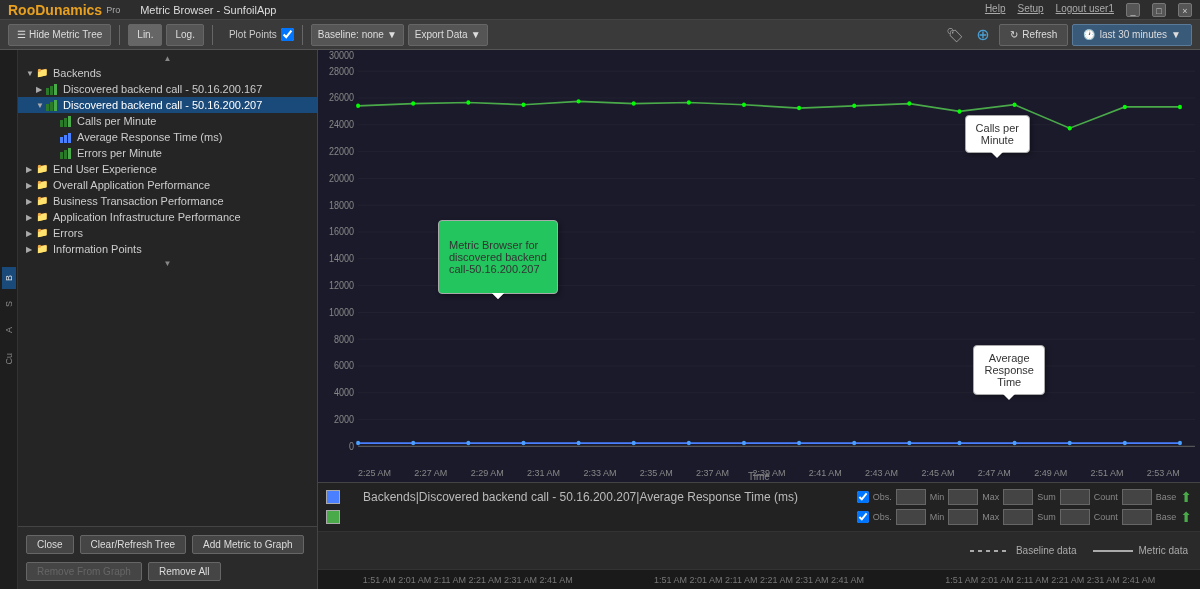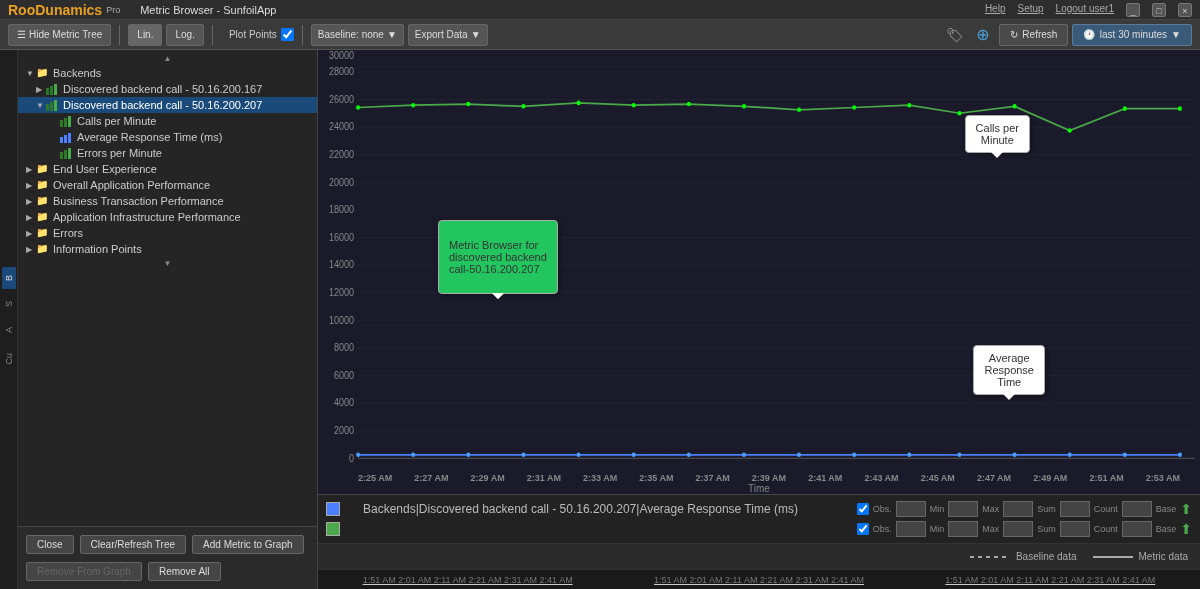--- a/index.html
+++ b/index.html
@@ -66,25 +66,25 @@
     .legend-row { display: flex; align-items: center; gap: 6px; padding: 2px 0; }
     .legend-color { width: 14px; height: 14px; border: 1px solid #aaa; flex-shrink: 0; }
     .legend-label { color: #bbb; font-size: 12px; flex: 1; margin-left: 17px; }
     .legend-controls { display: flex; align-items: center; gap: 4px; margin-left: auto; }
     .legend-checkbox { width: 12px; height: 12px; }
     .legend-input { width: 30px; height: 16px; background: #444; border: 1px solid #666; color: #ccc; font-size: 9px; text-align: center; }
     .legend-ctrl-label { color: #888; font-size: 9px; }
     .legend-icon { color: #4aaa4a; font-size: 14px; cursor: pointer; }
 
     
-    .time-bars { background: #1a1a1a; height: 20px; display: flex; align-items: center; justify-content: space-around; border-top: 1px solid #333; padding: 0 4px; text-decoration: underline; }
+    .time-bars { background: #1a1a1a; height: 20px; display: flex; align-items: center; justify-content: space-around; border-top: 1px solid #333; padding: 0 4px; }
     .time-bar-item { color: #777; font-size: 9px; }
 
     
-    .baseline-footer { background: #2a2a2a; height: 26px; display: flex; align-items: center; justify-content: flex-end; padding: 0 12px; border-top: 1px solid #333; gap: 16px; }
+    .baseline-footer { background: #2a2a2a; height: 38px; display: flex; align-items: center; justify-content: flex-end; padding: 0 12px; border-top: 1px solid #333; gap: 16px; }
     .baseline-legend { display: flex; align-items: center; gap: 6px; }
     .baseline-line-dashed { width: 40px; height: 2px; background: repeating-linear-gradient(90deg, #aaa 0, #aaa 4px, transparent 4px, transparent 8px); }
     .baseline-line-solid { width: 40px; height: 2px; background: #aaa; }
     .baseline-text { color: #aaa; font-size: 10px; }
 
     
     .tree-container::-webkit-scrollbar { width: 8px; }
     .tree-container::-webkit-scrollbar-track { background: #222; }
     .tree-container::-webkit-scrollbar-thumb { background: #555; border-radius: 4px; }
 
@@ -371,21 +371,21 @@
           <circle cx="640" cy="352" r="2"></circle>
           <circle cx="695" cy="352" r="2"></circle>
           <circle cx="750" cy="352" r="2"></circle>
           <circle cx="805" cy="352" r="2"></circle>
           <circle cx="860" cy="352" r="2"></circle>
         </g>
 
         <line x1="40" y1="355" x2="875" y2="355" stroke="#555" stroke-width="1"></line>
       </svg>
 
-      <div style="position:absolute;bottom:11px;left:40px;right:0;display:flex;justify-content:space-between;padding-right:20px;font-weight:bold;">
+      <div style="position:absolute;bottom:4px;left:40px;right:0;display:flex;justify-content:space-between;padding-right:20px;">
         <span style="color:#888;font-size:9px;">2:25 AM</span>
         <span style="color:#888;font-size:9px;">2:27 AM</span>
         <span style="color:#888;font-size:9px;">2:29 AM</span>
         <span style="color:#888;font-size:9px;">2:31 AM</span>
         <span style="color:#888;font-size:9px;">2:33 AM</span>
         <span style="color:#888;font-size:9px;">2:35 AM</span>
         <span style="color:#888;font-size:9px;">2:37 AM</span>
         <span style="color:#888;font-size:9px;">2:39 AM</span>
         <span style="color:#888;font-size:9px;">2:41 AM</span>
         <span style="color:#888;font-size:9px;">2:43 AM</span>

